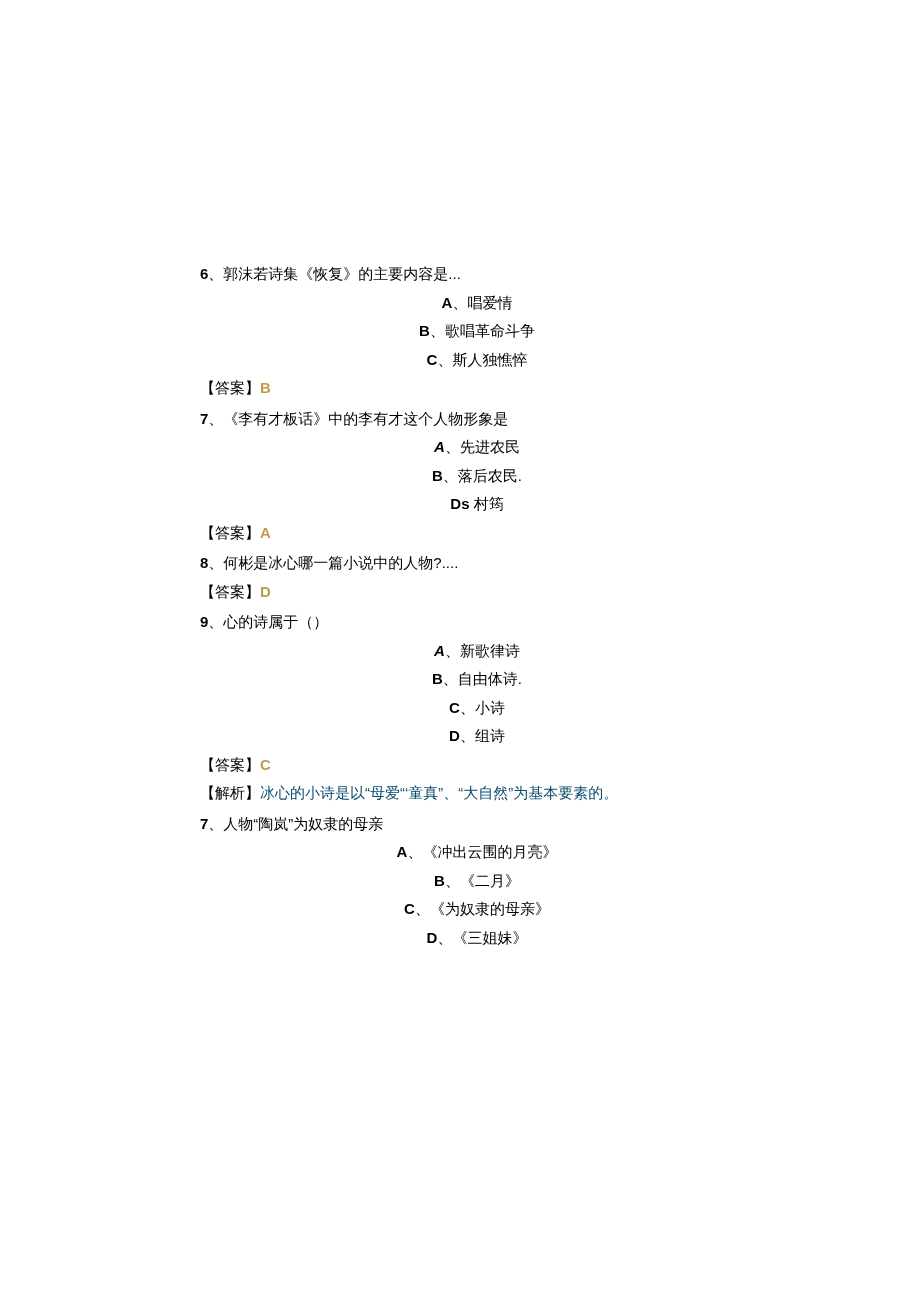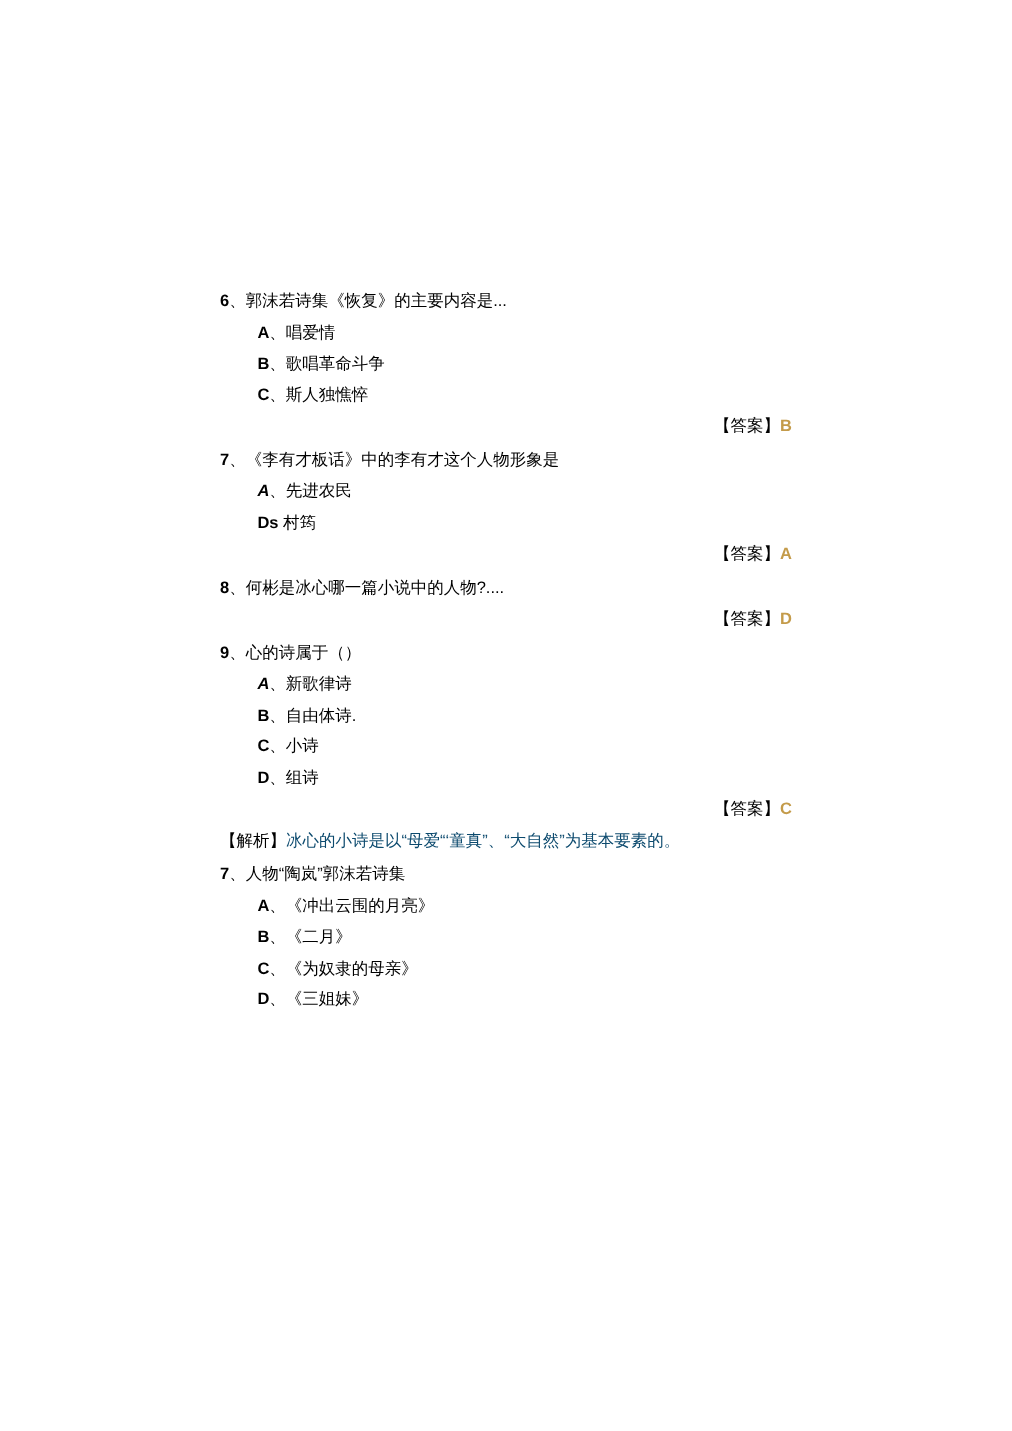--- a/index.html
+++ b/index.html
@@ -7,25 +7,25 @@
   body {
     font-family: "Microsoft YaHei", "SimSun", sans-serif;
     font-size: 15px;
     color: #000000;
     line-height: 1.9;
     padding: 260px 200px 220px 200px;
   }
   .question { margin-bottom: 2px; }
   .q-line { }
   .q-num { font-weight: bold; }
-  .options { padding-left: 34px; }
+  .options { padding-left: 34px; text-align: center; }
   .opt-line { }
   .opt-label { font-weight: bold; }
   .opt-label-italic { font-weight: bold; font-style: italic; }
-  .answer-line { padding-left: 0; text-align: right; }
+  .answer-line { padding-left: 0; }
   .answer-key { }
   .answer-val { color: #c49b4a; font-weight: bold; }
   .explain-line { }
   .explain-key { }
   .explain-val { color: #0c4a6e; }
 </style>
 </head>
 <body>
 
 <div id="root">
@@ -35,41 +35,42 @@
         <div class="opt-line"><span class="opt-label">A</span><span>、</span><span>唱爱情</span></div>
         <div class="opt-line"><span class="opt-label">B</span><span>、</span><span>歌唱革命斗争</span></div>
         <div class="opt-line"><span class="opt-label">C</span><span>、</span><span>斯人独憔悴</span></div>
       </div>
       <div class="answer-line"><span class="answer-key">【答案】</span><span class="answer-val">B</span></div>
     </div>
     <div class="question">
       <div class="q-line"><span class="q-num">7</span><span>、</span><span>《李有才板话》中的李有才这个人物形象是</span></div>
       <div class="options">
         <div class="opt-line"><span class="opt-label-italic">A</span><span>、</span><span>先进农民</span></div>
+        <div class="opt-line"><span class="opt-label">B</span><span>、</span><span>落后农民.</span></div>
         <div class="opt-line"><span class="opt-label">Ds</span><span> </span><span>村筠</span></div>
       </div>
       <div class="answer-line"><span class="answer-key">【答案】</span><span class="answer-val">A</span></div>
     </div>
     <div class="question">
       <div class="q-line"><span class="q-num">8</span><span>、</span><span>何彬是冰心哪一篇小说中的人物?....</span></div>
       <div class="answer-line"><span class="answer-key">【答案】</span><span class="answer-val">D</span></div>
     </div>
     <div class="question">
       <div class="q-line"><span class="q-num">9</span><span>、</span><span>心的诗属于（）</span></div>
       <div class="options">
         <div class="opt-line"><span class="opt-label-italic">A</span><span>、</span><span>新歌律诗</span></div>
         <div class="opt-line"><span class="opt-label">B</span><span>、</span><span>自由体诗.</span></div>
         <div class="opt-line"><span class="opt-label">C</span><span>、</span><span>小诗</span></div>
         <div class="opt-line"><span class="opt-label">D</span><span>、</span><span>组诗</span></div>
       </div>
       <div class="answer-line"><span class="answer-key">【答案】</span><span class="answer-val">C</span></div>
       <div class="explain-line"><span class="explain-key">【解析】</span><span class="explain-val">冰心的小诗是以“母爱“‘童真”、“大自然”为基本要素的。</span></div>
     </div>
     <div class="question">
-      <div class="q-line"><span class="q-num">7</span><span>、</span><span>人物“陶岚”郭沫若诗集</span></div>
+      <div class="q-line"><span class="q-num">7</span><span>、</span><span>人物“陶岚”为奴隶的母亲</span></div>
       <div class="options">
         <div class="opt-line"><span class="opt-label">A</span><span>、</span><span>《冲出云围的月亮》</span></div>
         <div class="opt-line"><span class="opt-label">B</span><span>、</span><span>《二月》</span></div>
         <div class="opt-line"><span class="opt-label">C</span><span>、</span><span>《为奴隶的母亲》</span></div>
         <div class="opt-line"><span class="opt-label">D</span><span>、</span><span>《三姐妹》</span></div>
       </div>
     </div>
   </div>
 
 </body></html>

